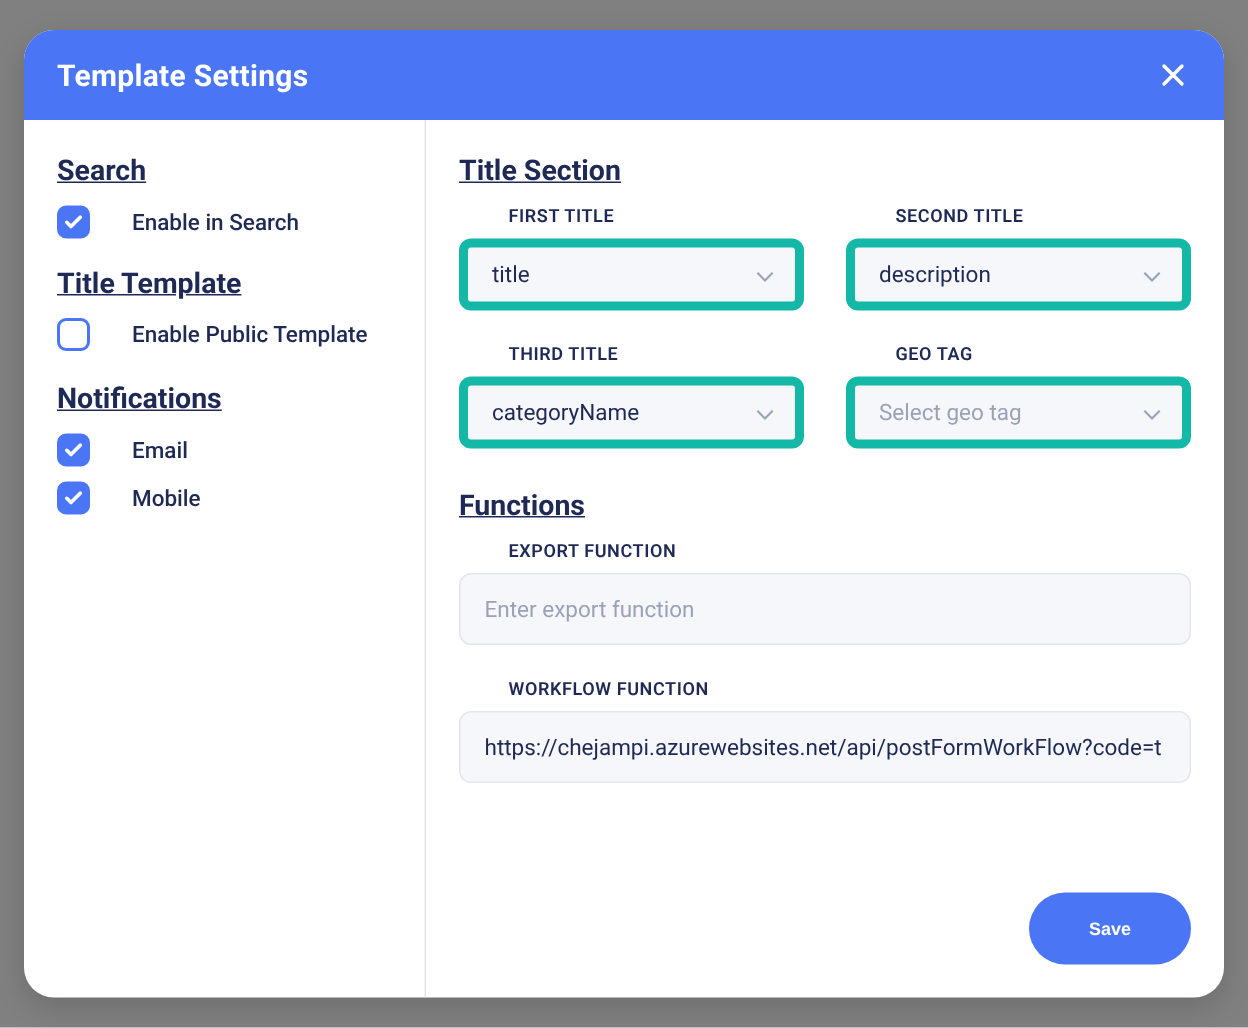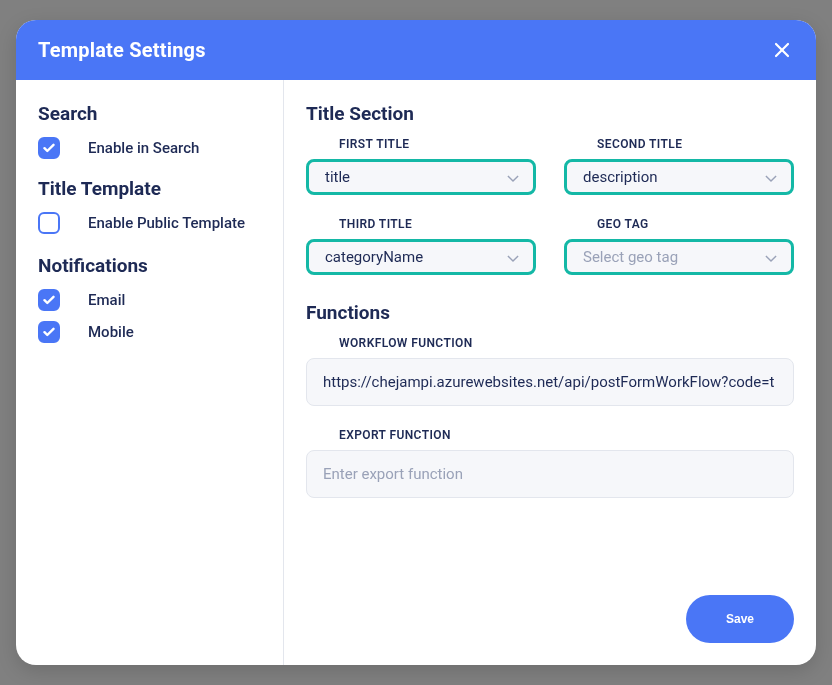--- a/index.html
+++ b/index.html
@@ -59,20 +59,21 @@
       padding: 22px 22px 22px 22px;
       display: flex;
       flex-direction: column;
       min-width: 0;
     }
     .section-title {
       color: #1e2a55;
       font-size: 19px;
       font-weight: 700;
       margin-bottom: 12px;
+      text-decoration: underline;
     }
     .check-row {
       display: flex;
       align-items: center;
       gap: 28px;
       margin-bottom: 10px;
     }
     .check-row + .section-title { margin-top: 18px; }
     .checkbox {
       width: 22px;
@@ -114,23 +115,23 @@
       color: #1e2a55;
       font-size: 12px;
       font-weight: 600;
       letter-spacing: 0.4px;
       text-transform: uppercase;
       margin-left: 33px;
     }
     .select {
       position: relative;
       background: #f6f7fa;
-      border: 3px solid #14b8a6;
+      border: 6px solid #14b8a6;
       border-radius: 8px;
-      height: 36px;
+      height: 48px;
       display: flex;
       align-items: center;
       padding: 0 40px 0 16px;
       color: #1e2a55;
       font-size: 15px;
       cursor: pointer;
     }
     .select.placeholder { color: #9aa2b8; }
     .select .caret {
       position: absolute;
@@ -281,27 +282,27 @@
           </div>
         </div>
       </div>
 
       <div class="section-spacer"></div>
 
       <div class="section-title">Functions</div>
 
       <div class="stacked">
         <div class="form-group">
+          <div class="form-label">EXPORT FUNCTION</div>
+          <input class="text-input" type="text" placeholder="Enter export function" style="">
+        </div>
+
+        <div class="form-group">
           <div class="form-label">WORKFLOW FUNCTION</div>
           <input class="text-input" type="text" value="https://chejampi.azurewebsites.net/api/postFormWorkFlow?code=t" style="">
-        </div>
-
-        <div class="form-group">
-          <div class="form-label">EXPORT FUNCTION</div>
-          <input class="text-input" type="text" placeholder="Enter export function" style="">
         </div>
       </div>
 
       <div class="footer">
         <button class="save-btn">Save</button>
       </div>
     </div>
   </div>
 </div>
 

